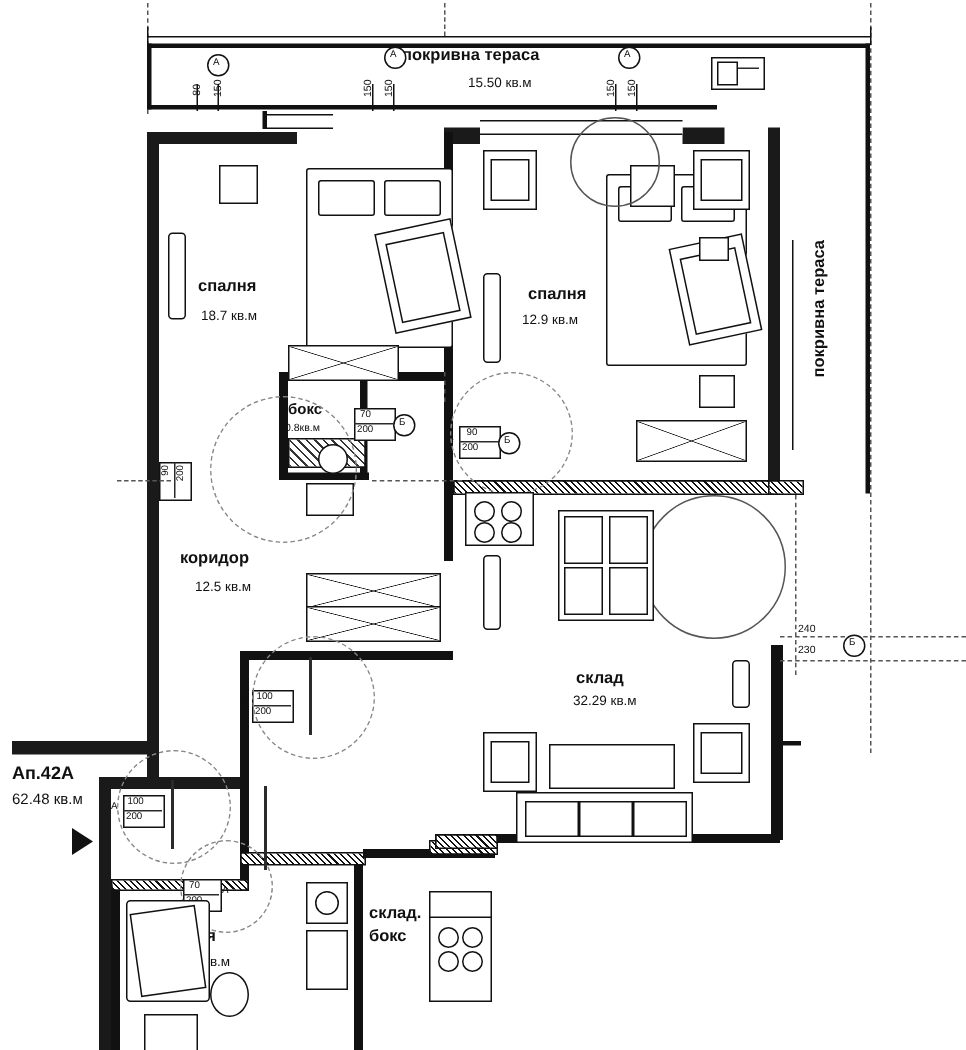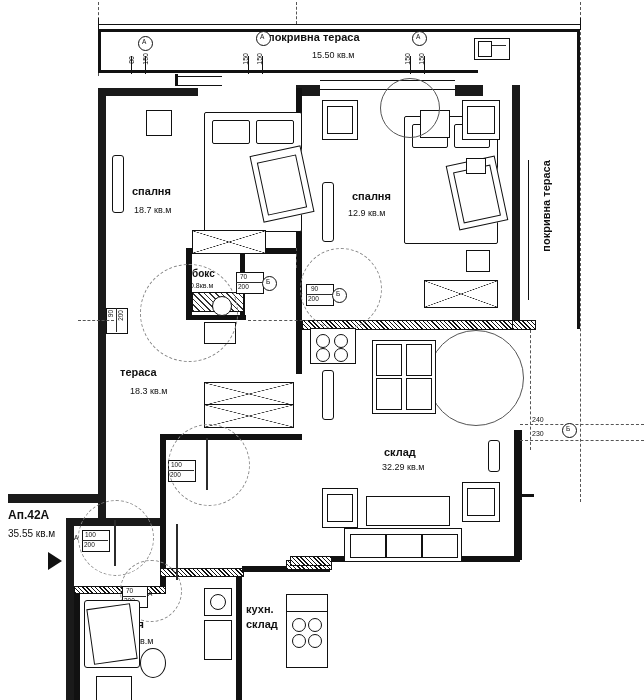--- a/index.html
+++ b/index.html
@@ -212,22 +212,22 @@
   <div class="lbl tiny" style="left:84px;top:541px;">200</div>
   <div class="thin" style="left:82px;top:540px;width:26px;height:1px;"></div>
   <div class="lbl tiny" style="left:74px;top:534px;">A</div>
 
   <div class="box" style="left:122px;top:586px;width:24px;height:20px;"></div>
   <div class="lbl tiny" style="left:126px;top:587px;">70</div>
   <div class="lbl tiny" style="left:124px;top:597px;">200</div>
   <div class="thin" style="left:122px;top:596px;width:24px;height:1px;"></div>
   <div class="lbl tiny" style="left:148px;top:590px;">A</div>
 
-  <div class="lbl room-name" style="left:120px;top:366px;">тераса</div>
-  <div class="lbl room-area" style="left:130px;top:386px;">18.3 кв.м</div>
+  <div class="lbl room-name" style="left:120px;top:366px;">коридор</div>
+  <div class="lbl room-area" style="left:130px;top:386px;">12.5 кв.м</div>
 
   <div class="arc" style="left:140px;top:264px;width:96px;height:96px;border-color:#888;"></div>
   <div class="arc" style="left:300px;top:248px;width:80px;height:80px;border-color:#888;"></div>
   <div class="arc" style="left:168px;top:424px;width:80px;height:80px;border-color:#888;"></div>
   <div class="arc" style="left:78px;top:500px;width:74px;height:74px;border-color:#888;"></div>
   <div class="arc" style="left:120px;top:560px;width:60px;height:60px;border-color:#888;"></div>
   <div class="arc-solid" style="left:428px;top:330px;width:94px;height:94px;border-color:#555;"></div>
   <div class="arc-solid" style="left:380px;top:78px;width:58px;height:58px;border-color:#555;"></div>
 
   <div class="thin" style="left:206px;top:438px;width:2px;height:52px;"></div>
@@ -255,39 +255,39 @@
   <div class="box" style="left:376px;top:378px;width:24px;height:30px;"></div>
   <div class="box" style="left:406px;top:378px;width:24px;height:30px;"></div>
 
   <div class="box" style="left:310px;top:328px;width:44px;height:34px;"></div>
   <div class="circle" style="left:316px;top:334px;width:12px;height:12px;"></div>
   <div class="circle" style="left:334px;top:334px;width:12px;height:12px;"></div>
   <div class="circle" style="left:316px;top:348px;width:12px;height:12px;"></div>
   <div class="circle" style="left:334px;top:348px;width:12px;height:12px;"></div>
   <div class="boxr" style="left:322px;top:370px;width:10px;height:48px;"></div>
 
-  <div class="lbl" style="left:246px;top:602px;font-size:11px;font-weight:bold;width:46px;line-height:15px;white-space:normal;">кухн. склад</div>
+  <div class="lbl" style="left:246px;top:602px;font-size:11px;font-weight:bold;width:46px;line-height:15px;white-space:normal;">склад. бокс</div>
   <div class="box" style="left:286px;top:594px;width:40px;height:72px;"></div>
   <div class="circle" style="left:292px;top:618px;width:12px;height:12px;"></div>
   <div class="circle" style="left:308px;top:618px;width:12px;height:12px;"></div>
   <div class="circle" style="left:292px;top:634px;width:12px;height:12px;"></div>
   <div class="circle" style="left:308px;top:634px;width:12px;height:12px;"></div>
   <div class="box" style="left:286px;top:594px;width:40px;height:16px;"></div>
   <div class="box" style="left:204px;top:588px;width:26px;height:26px;"></div>
   <div class="box" style="left:204px;top:620px;width:26px;height:38px;"></div>
   <div class="circle" style="left:210px;top:594px;width:14px;height:14px;"></div>
 
   <div class="lbl room-name" style="left:118px;top:618px;">баня</div>
   <div class="lbl room-area" style="left:116px;top:636px;">3.25 кв.м</div>
   <div class="boxr" style="left:84px;top:600px;width:54px;height:66px;"></div>
   <div class="box" style="left:90px;top:606px;width:42px;height:54px;transform:rotate(-8deg);"></div>
   <div class="circle" style="left:140px;top:648px;width:24px;height:28px;"></div>
   <div class="box" style="left:96px;top:676px;width:34px;height:24px;"></div>
 
   <div class="lbl" style="left:8px;top:508px;font-size:12px;font-weight:bold;">Ап.42А</div>
-  <div class="lbl" style="left:8px;top:528px;font-size:10px;">35.55 кв.м</div>
+  <div class="lbl" style="left:8px;top:528px;font-size:10px;">62.48 кв.м</div>
   <div class="tri" style="left:48px;top:552px;border-top:9px solid transparent;border-bottom:9px solid transparent;border-left:14px solid #111;"></div>
 
   <div class="dash" style="left:78px;top:320px;width:36px;"></div>
   <div class="dash" style="left:248px;top:320px;width:60px;"></div>
   <div class="dashv" style="left:296px;top:248px;height:20px;"></div>
 
 </div>
 
 </body></html>

